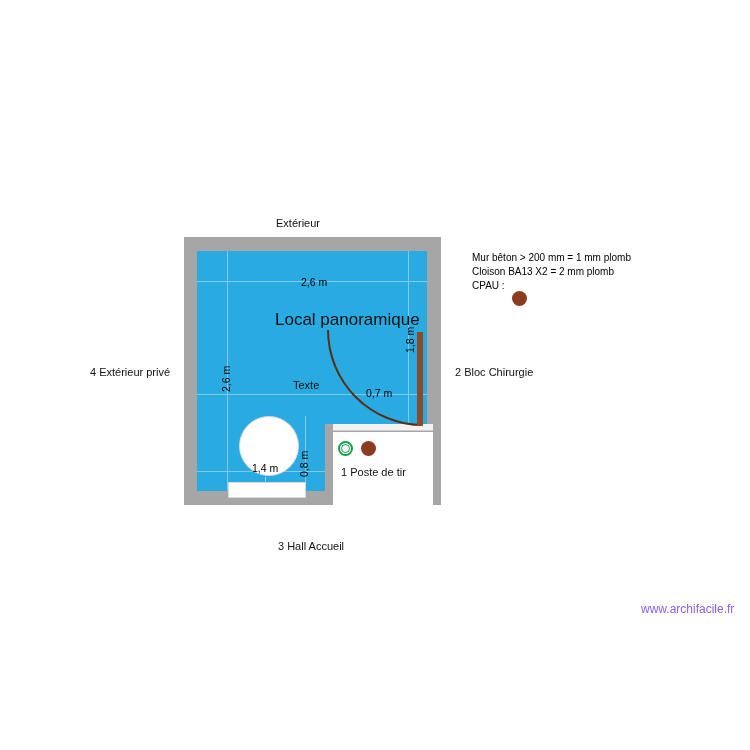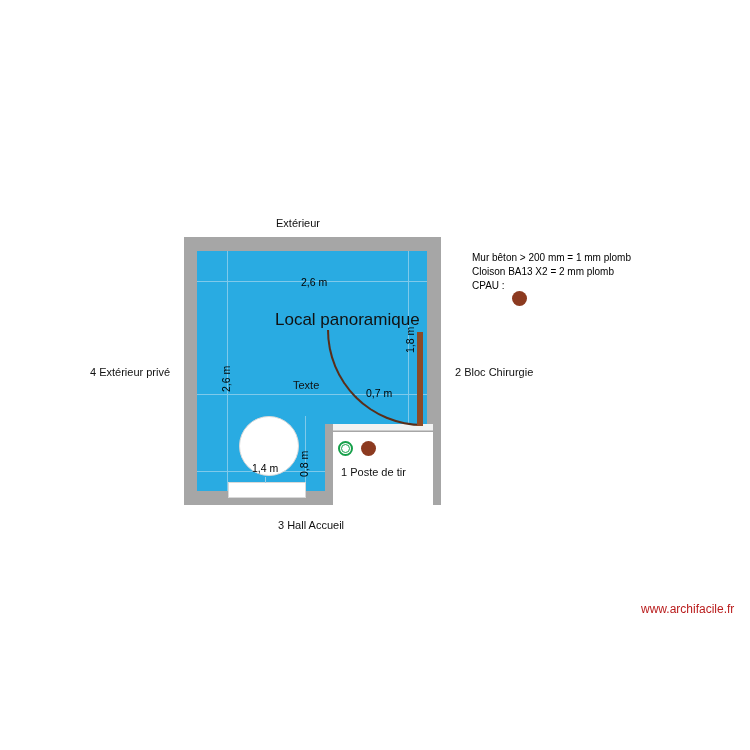--- a/index.html
+++ b/index.html
@@ -209,21 +209,21 @@
     font-size: 10px;
     color: #000000;
     line-height: 14px;
     white-space: nowrap;
   }
   .watermark {
     position: absolute;
     left: 641px;
     top: 602px;
     font-size: 12px;
-    color: #b91c1c;
+    color: #8b5cf6;
     white-space: nowrap;
   }
 </style>
 </head>
 <body>
 
 <div class="canvas">
 
   <div class="walls"></div>
   <div class="room-fill"></div>
@@ -252,21 +252,21 @@
   <div class="sym-ring-inner"></div>
   <div class="sym-dot-brown"></div>
   <div class="sym-dot-cpau"></div>
 
   <div class="lbl-room" style="left:275px; top:310px;">Local panoramique</div>
   <div class="lbl" style="left:293px; top:379px;">Texte</div>
 
   <div class="lbl" style="left:276px; top:217px;">Extérieur</div>
   <div class="lbl" style="left:90px; top:366px;">4 Extérieur privé</div>
   <div class="lbl" style="left:455px; top:366px;">2 Bloc Chirurgie</div>
-  <div class="lbl" style="left:278px; top:519px;">3 Hall Accueil</div>
+  <div class="lbl" style="left:278px; top:540px;">3 Hall Accueil</div>
   <div class="lbl" style="left:341px; top:466px;">1 Poste de tir</div>
 
   <div class="dim" style="left:301px; top:276px;">2,6 m</div>
   <div class="dim vert" style="left:220px; top:392px;">2,6 m</div>
   <div class="dim" style="left:366px; top:387px;">0,7 m</div>
   <div class="dim vert" style="left:404px; top:353px;">1,8 m</div>
   <div class="dim" style="left:252px; top:462px;">1,4 m</div>
   <div class="dim vert" style="left:298px; top:477px;">0,8 m</div>
 
   <div class="note">

